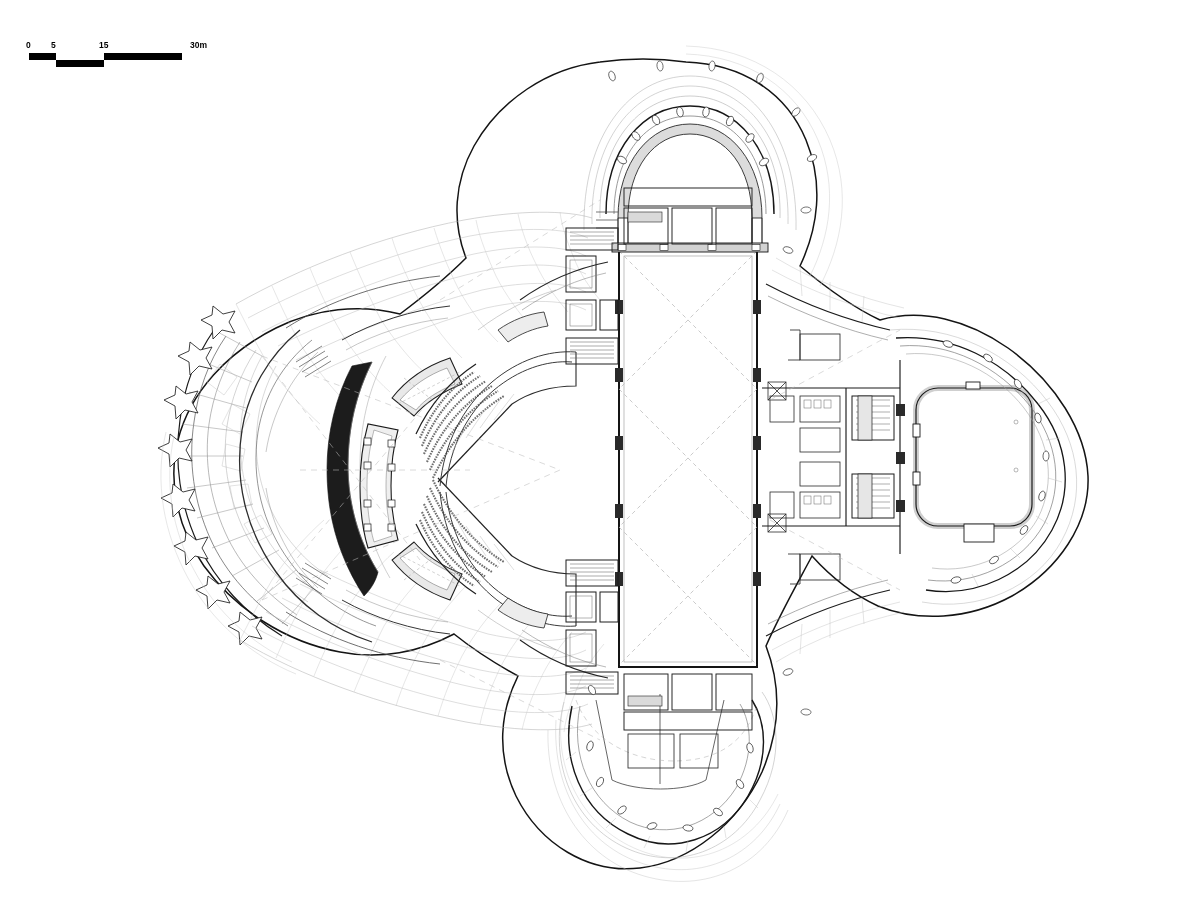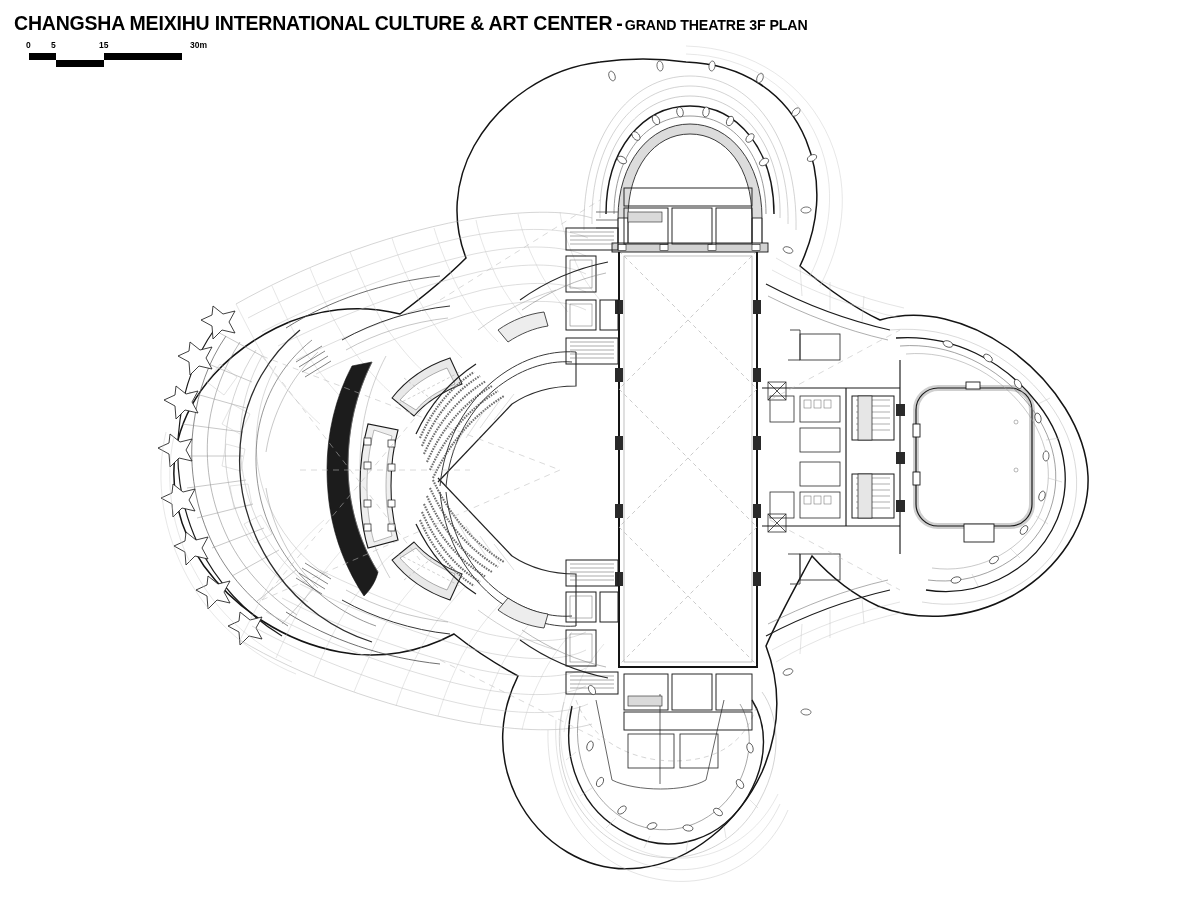--- a/index.html
+++ b/index.html
@@ -35,23 +35,20 @@
   #scalebar .sb-seg{position:absolute;background:#000;}
 
   svg{display:block;}
   .plan{position:absolute;left:0;top:0;}
 </style>
 </head>
 <body>
 
 <div id="sheet">
 
-  <div id="titleblock">
-    <span id="title-main">CHANGSHA MEIXIHU INTERNATIONAL CULTURE &amp; ART CENTER</span><span id="title-sep">-</span><span id="title-sub">GRAND THEATRE 3F PLAN</span>
-  </div>
 
   <div id="scalebar">
     <span class="sb-label" style="left:2px;">0</span>
     <span class="sb-label" style="left:27px;">5</span>
     <span class="sb-label" style="left:75px;">15</span>
     <span class="sb-label" style="left:137px;margin-left:29px;">30m</span>
     <span class="sb-seg" style="left:5px;top:13px;width:27px;height:7px;"></span>
     <span class="sb-seg" style="left:32px;top:20px;width:48px;height:7px;"></span>
     <span class="sb-seg" style="left:80px;top:13px;width:78px;height:7px;"></span>
   </div>

